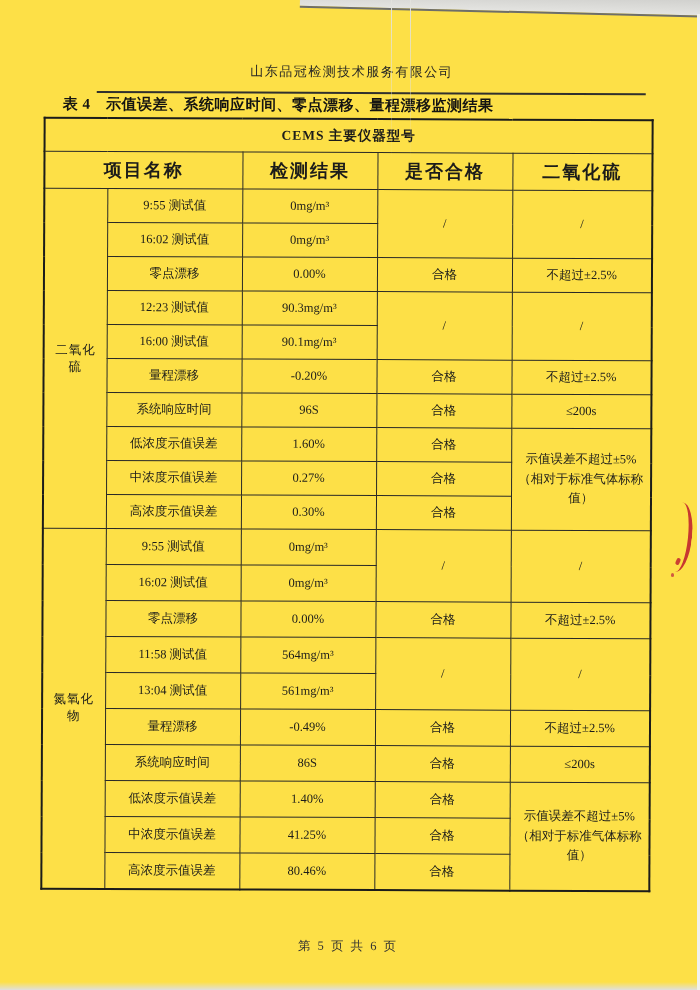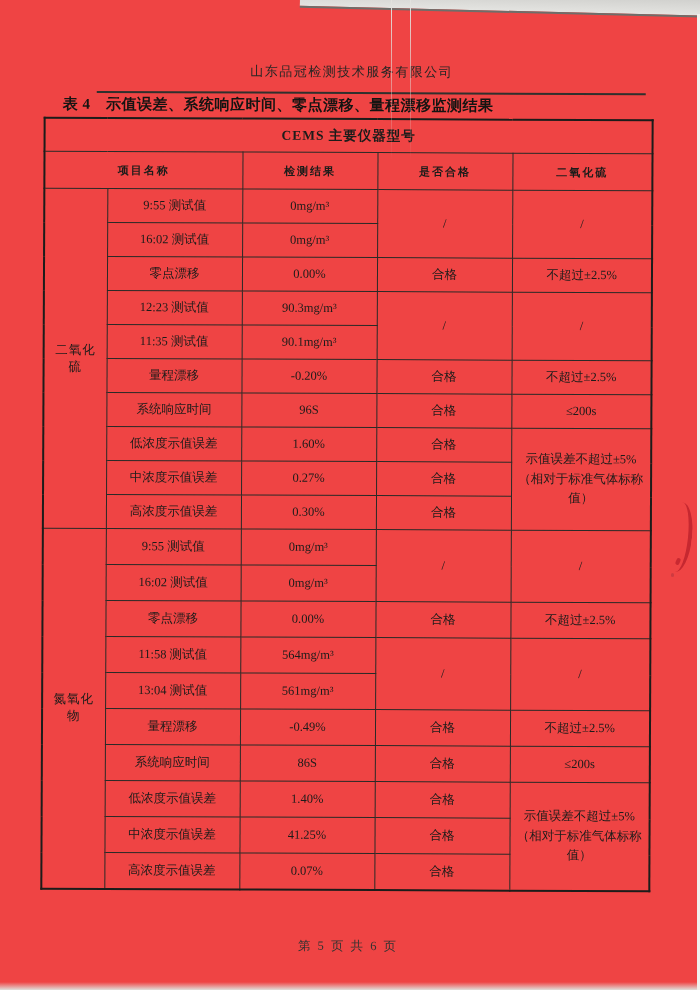--- a/index.html
+++ b/index.html
@@ -1,18 +1,18 @@
 <!DOCTYPE html>
 <html><head>
 <meta charset="utf-8">
 <style>
   html,body{margin:0;padding:0;background:#ffffff;}
   .viewport{
     position:relative;width:700px;height:990px;overflow:hidden;
-    background:#ef4444;
+    background:#fde047;
     font-family:"Liberation Serif","DejaVu Serif",serif;
     color:#1e1e1c;
   }
   
   .scan-top-edge{
     position:absolute;left:300px;top:-11px;width:430px;height:22px;
     background:linear-gradient(#c9c9c6,#e4e4e1);
     border-bottom:2px solid #6e6e6a;
     transform:rotate(1.4deg);
   }
@@ -38,21 +38,21 @@
     position:absolute;left:42px;top:118px;width:608px;
     border-collapse:collapse;table-layout:fixed;
     border:2px solid #1c1c1a;
   }
   table.results td{
     border:1px solid #2a2a27;text-align:center;vertical-align:middle;
     font-size:12.5px;padding:0 5px;color:#1c1c1a;
     overflow:hidden;
   }
   tr.r-title td{height:32px;font-weight:bold;font-size:13.5px;letter-spacing:1px;}
-  tr.r-head td{height:36px;font-weight:bold;font-size:11px;letter-spacing:2px;}
+  tr.r-head td{height:36px;font-weight:bold;font-size:18px;letter-spacing:2px;}
   tr.s0{height:34px;}
   tr.s1{height:36px;}
   td.species{letter-spacing:1px;font-size:13px;}
   td.slash{font-size:13px;}
   td.req{line-height:1.55;padding:2px 6px;font-family:Liberation Serif, serif;}
   td.sec-top{border-top:2px solid #1c1c1a;}
 
   .footer{position:absolute;top:938px;left:0;width:700px;text-align:center;
     font-size:12.5px;letter-spacing:2px;color:#333331;}
 
@@ -113,21 +113,21 @@
         <td>合格</td>
         <td>不超过±2.5%</td>
       </tr>
       <tr class="s0">
         <td>12:23 测试值</td>
         <td>90.3mg/m³</td>
         <td rowspan="2" class="slash">/</td>
         <td rowspan="2" class="slash">/</td>
       </tr>
       <tr class="s0">
-        <td>11:35 测试值</td>
+        <td>16:00 测试值</td>
         <td>90.1mg/m³</td>
       </tr>
       <tr class="s0">
         <td>量程漂移</td>
         <td>-0.20%</td>
         <td>合格</td>
         <td>不超过±2.5%</td>
       </tr>
       <tr class="s0">
         <td>系统响应时间</td>
@@ -197,21 +197,21 @@
         <td>合格</td>
         <td rowspan="3" class="req">示值误差不超过±5%（相对于标准气体标称值）</td>
       </tr>
       <tr class="s1">
         <td>中浓度示值误差</td>
         <td>41.25%</td>
         <td>合格</td>
       </tr>
       <tr class="s1">
         <td>高浓度示值误差</td>
-        <td>0.07%</td>
+        <td>80.46%</td>
         <td>合格</td>
       </tr>
     </tbody>
       </table>
 
     <div class="footer">第 5 页 共 6 页</div>
   </div>
 
   <div class="scan-top-edge"></div>
   <div class="crease crease-1"></div>

